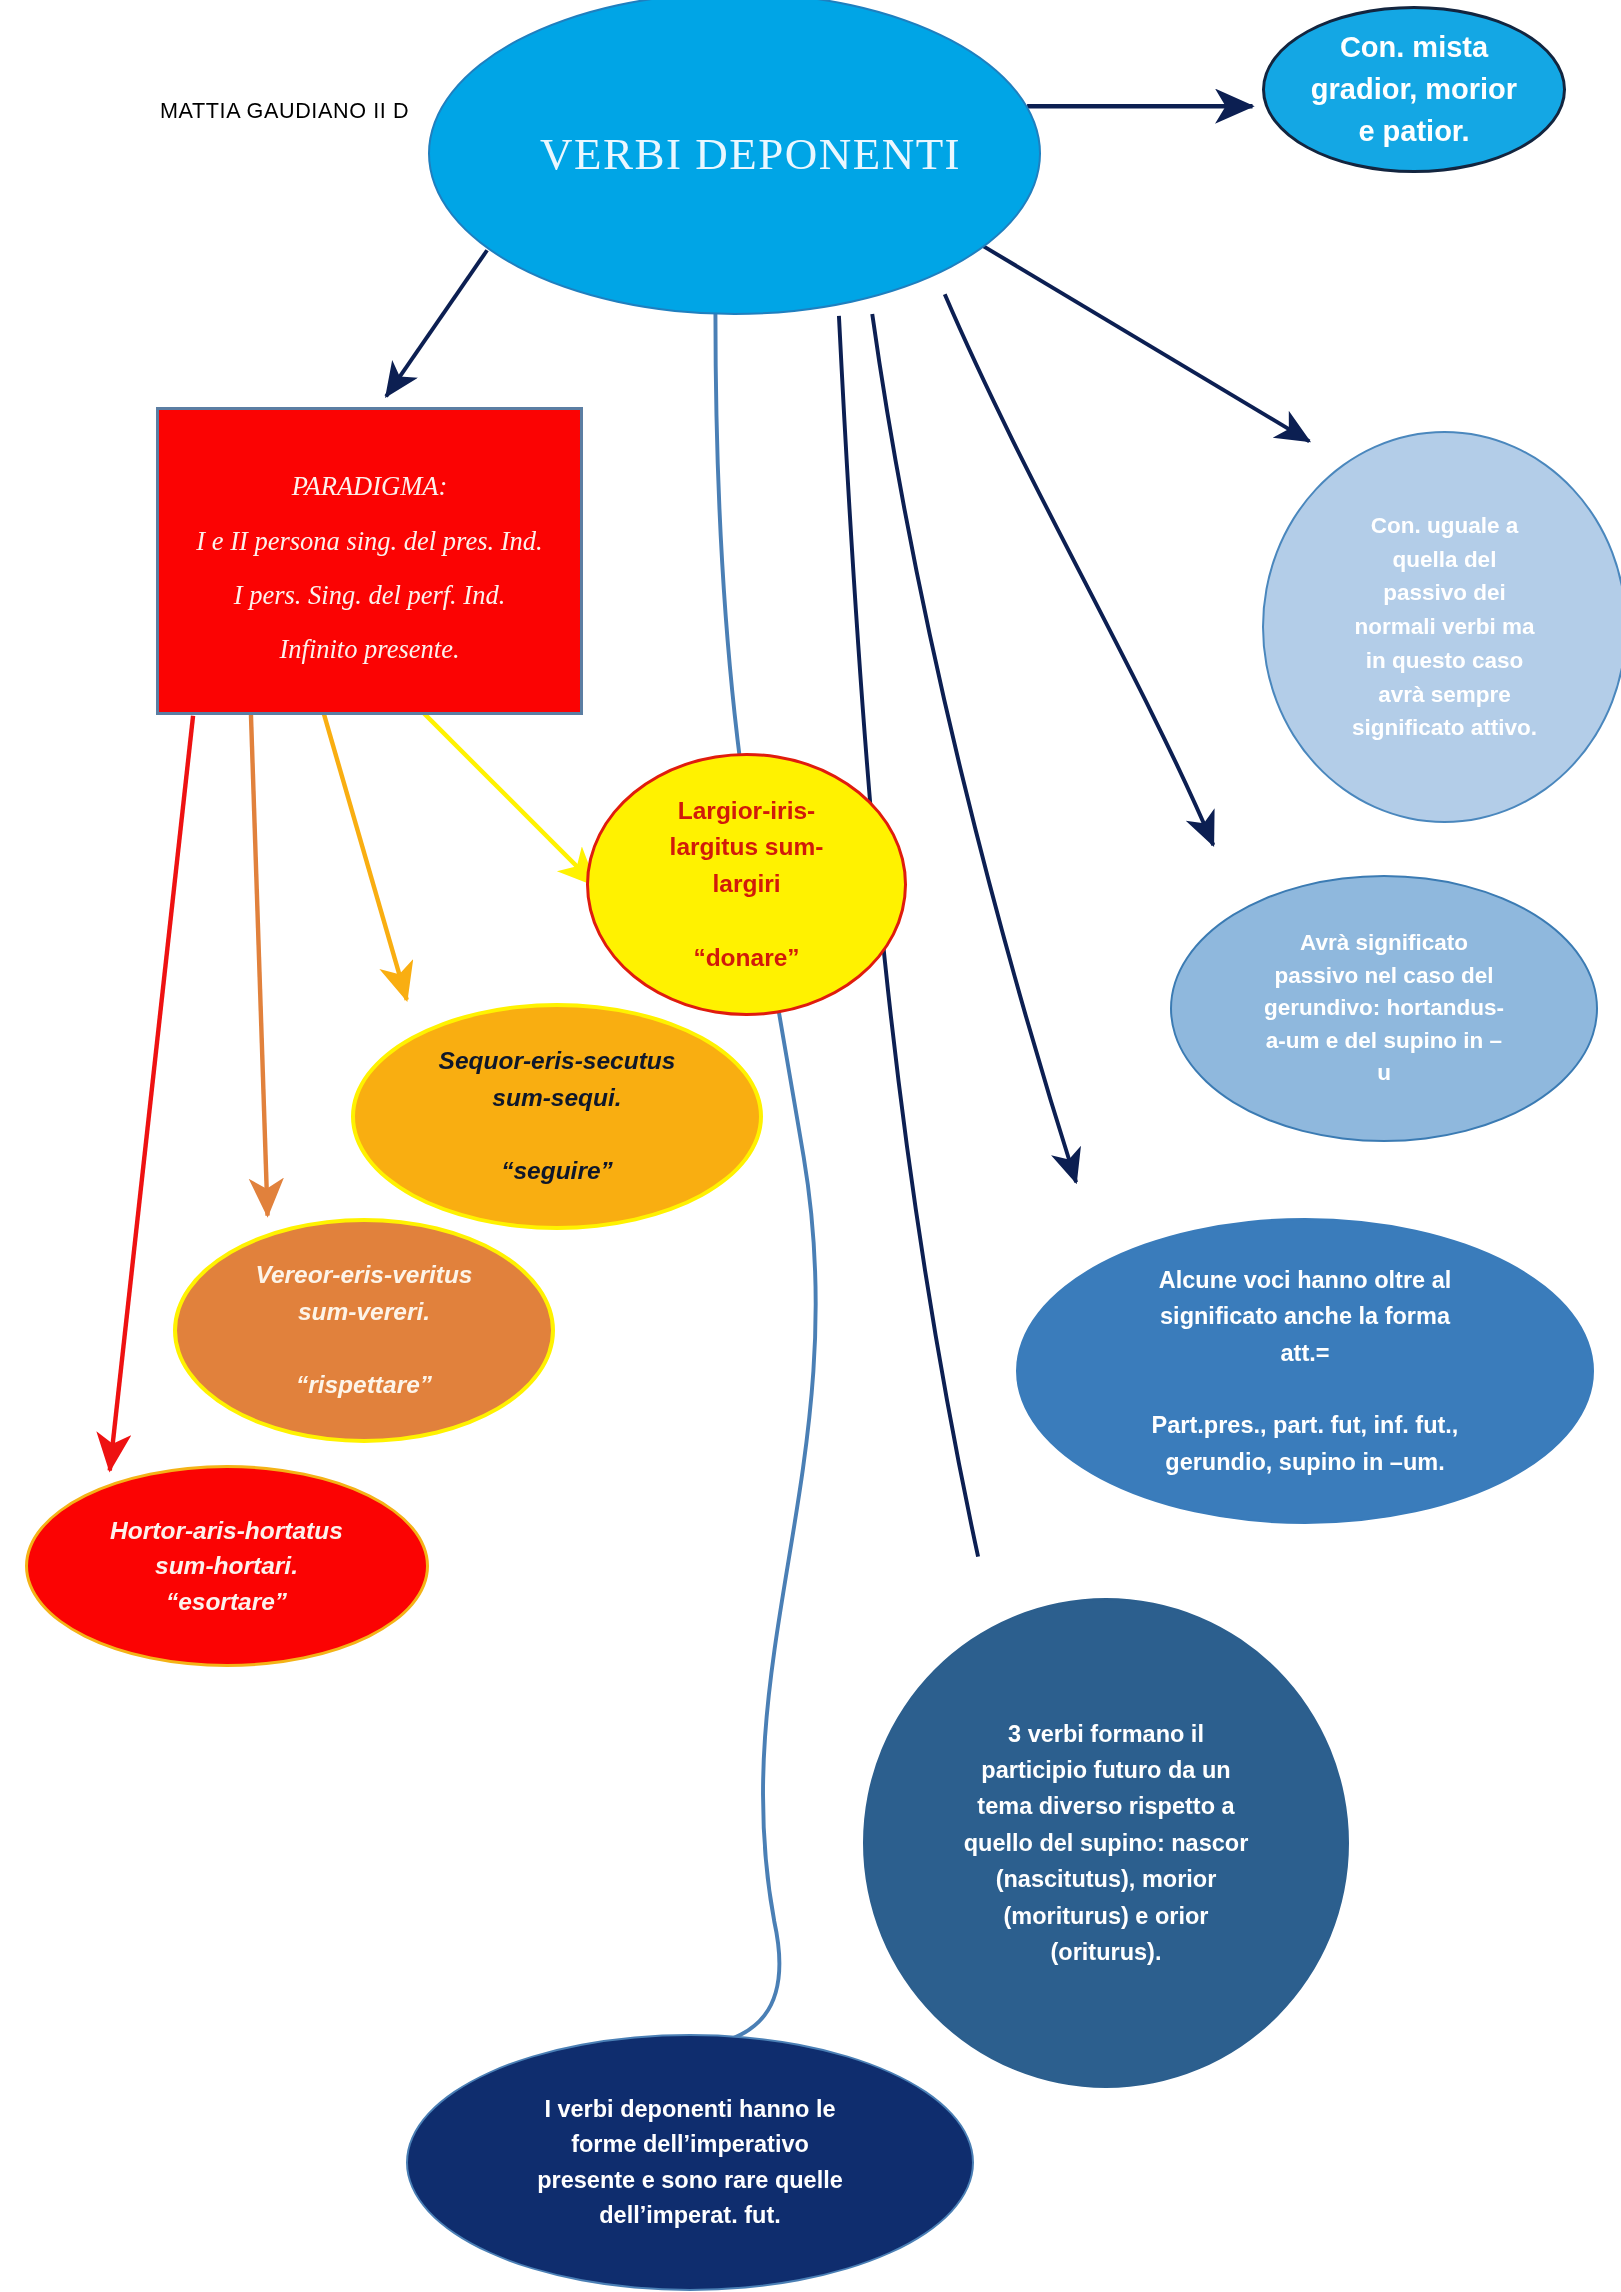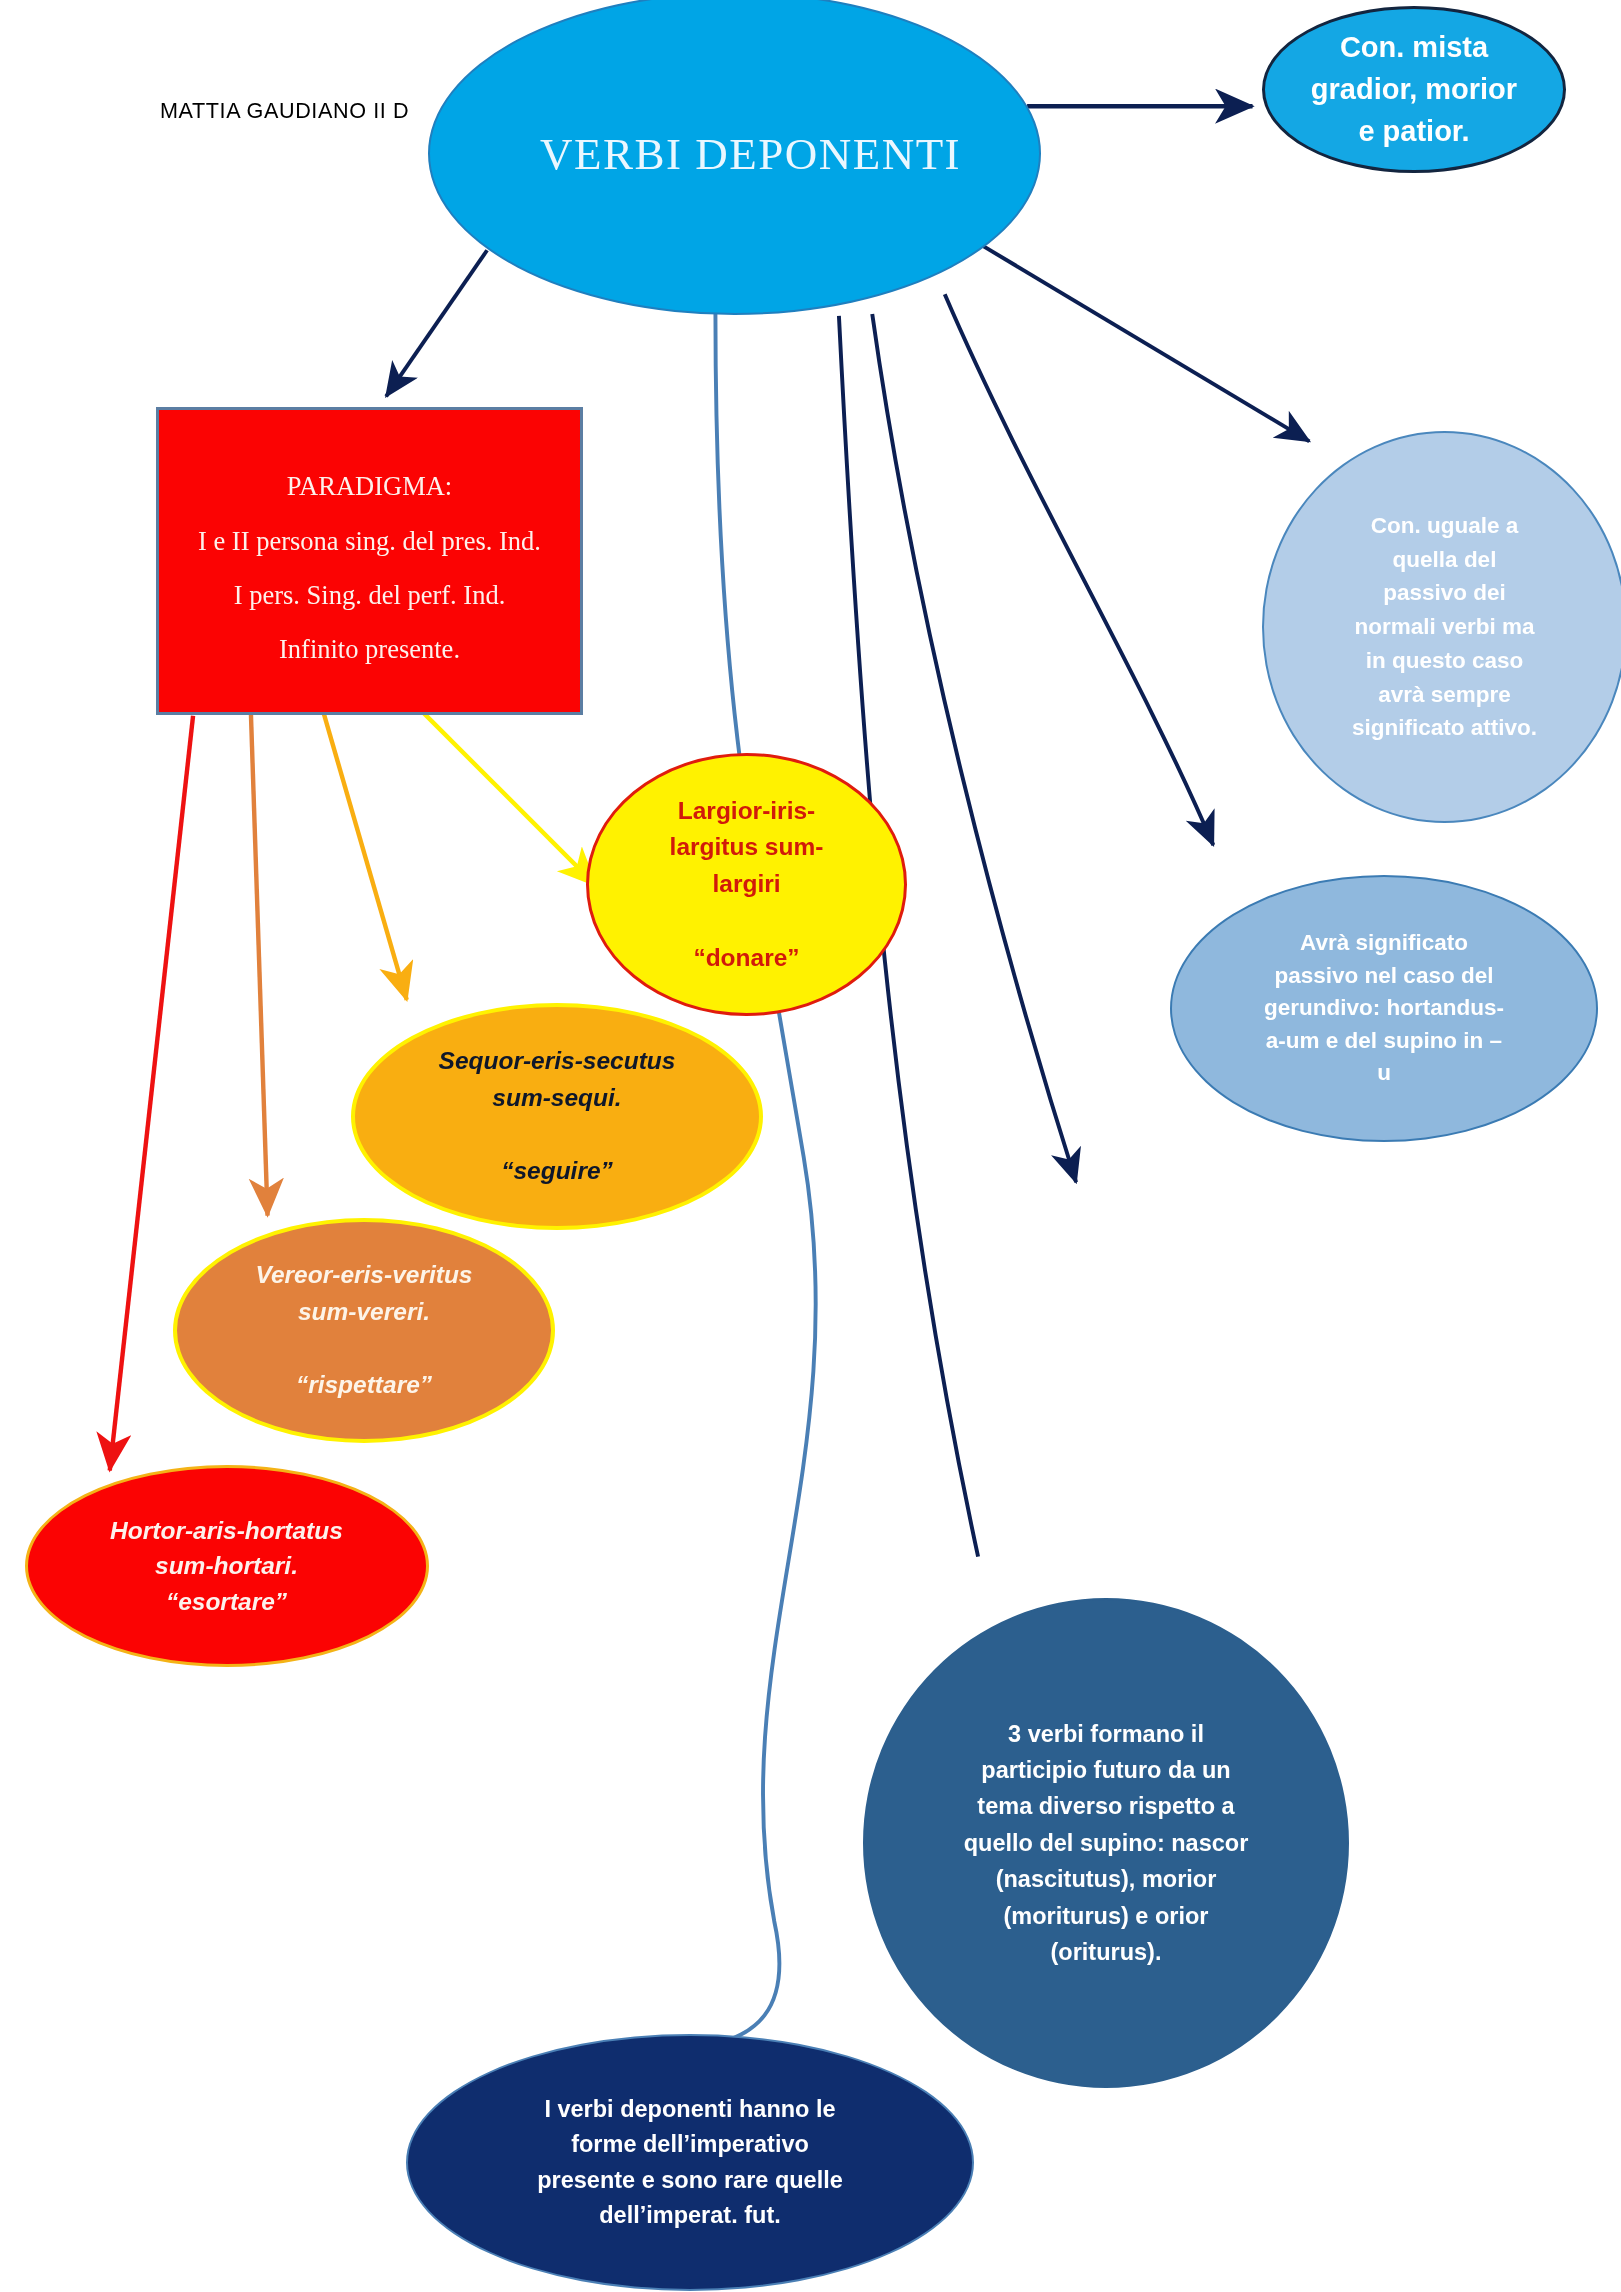--- a/index.html
+++ b/index.html
@@ -50,21 +50,21 @@
   #paradigma{
     left:156px;top:407px;width:427px;height:308px;
     background:#fb0303;
     border:3.9px solid #5b7ea3;
     z-index:3;
     flex-direction:column;
     padding-top:13.7px;
   }
   #paradigma .txt{
     font-family:"Liberation Serif", serif;
-    font-size:26.5px;color:#fdf1ec;line-height:2.05;
+    font-size:26.5px;color:#fdf1ec;line-height:2.05;font-style:italic;
   }
 
   
   #con-uguale{
     left:1262px;top:431px;width:365px;height:392px;
     border-radius:50%;
     background:#b3cde8;
     border:2.9px solid #4a87bd;
     z-index:3;
   }
@@ -227,20 +227,28 @@
   </div>
 
   <div class="node" id="gerundivo">
     <span class="txt">Avrà significato
 passivo nel caso del
 gerundivo: hortandus-
 a-um  e del supino in –
 u</span>
   </div>
 
+  <div class="node" id="alcune-voci">
+    <span class="txt">Alcune voci hanno oltre al
+significato anche la forma
+att.=
+
+Part.pres., part. fut, inf. fut.,
+gerundio, supino in –um.</span>
+  </div>
 
   <div class="node" id="tre-verbi">
     <span class="txt">3 verbi formano il
 participio futuro da un
 tema diverso rispetto a
 quello del supino: nascor
 (nascitutus), morior
 (moriturus) e orior
 (oriturus).</span>
   </div>

